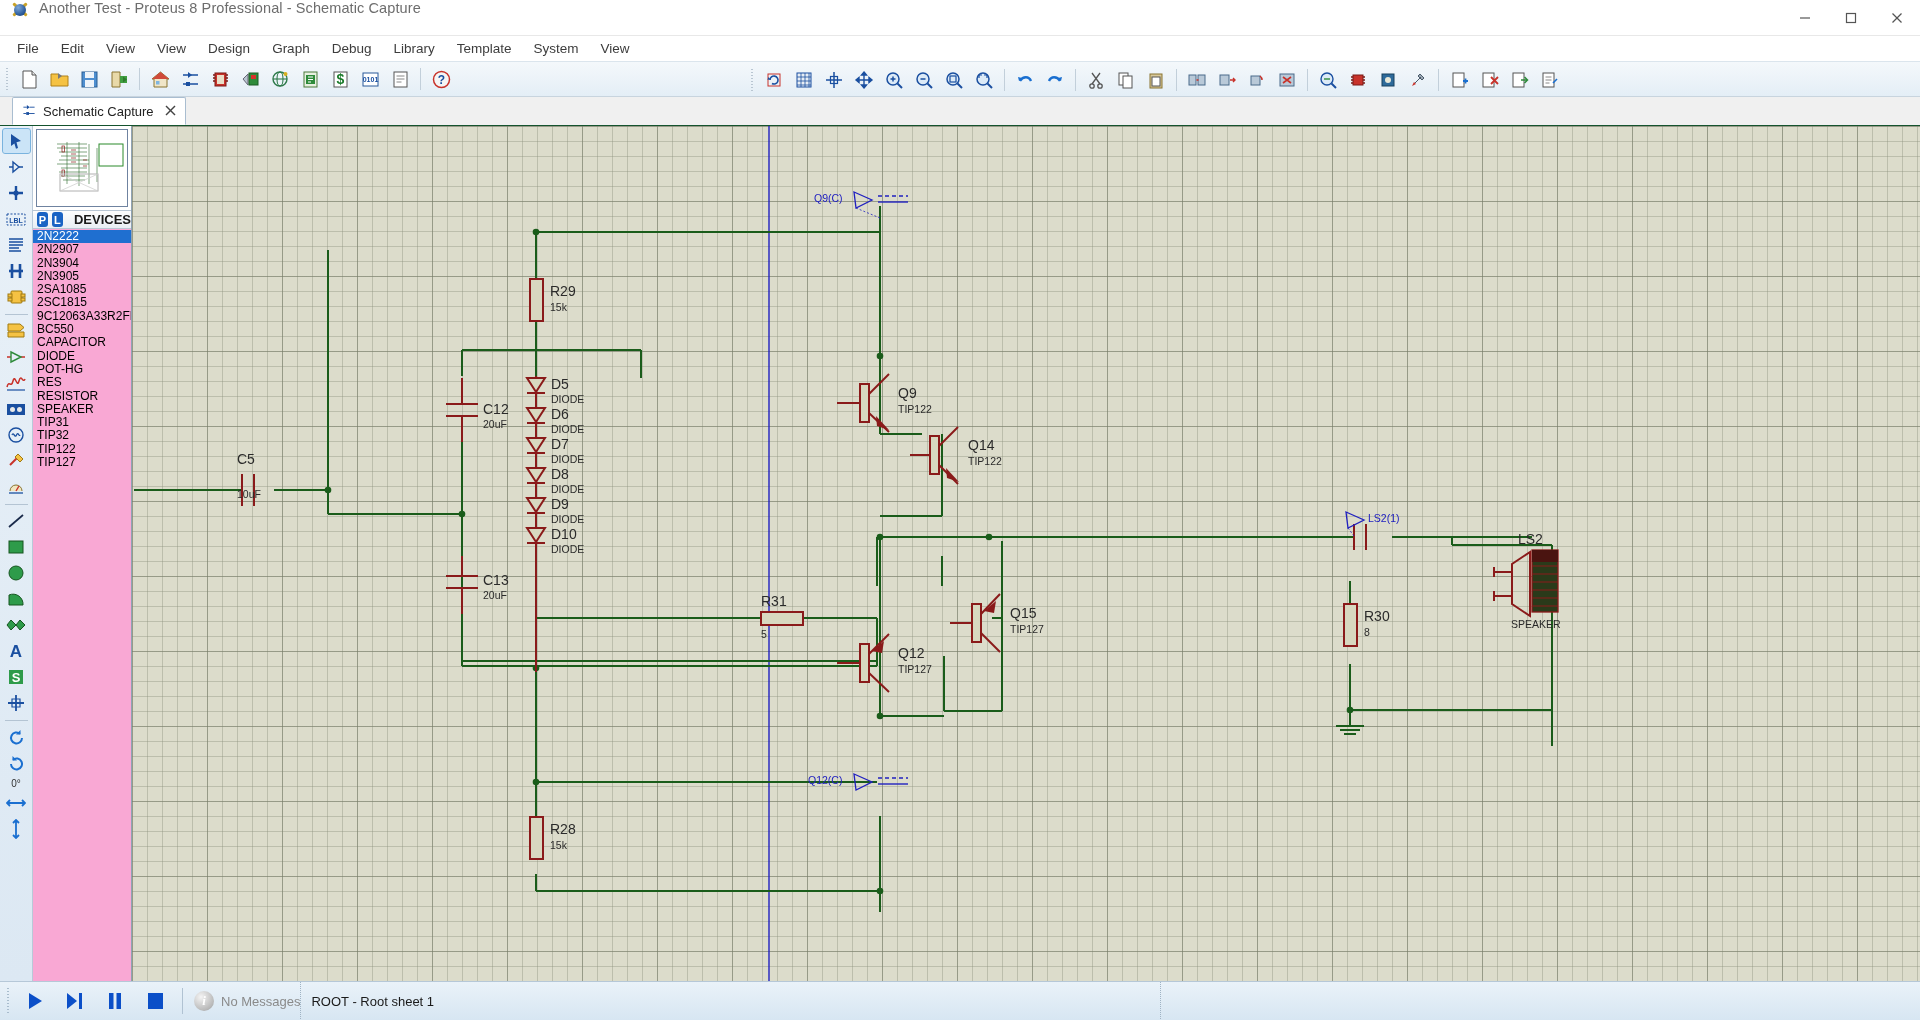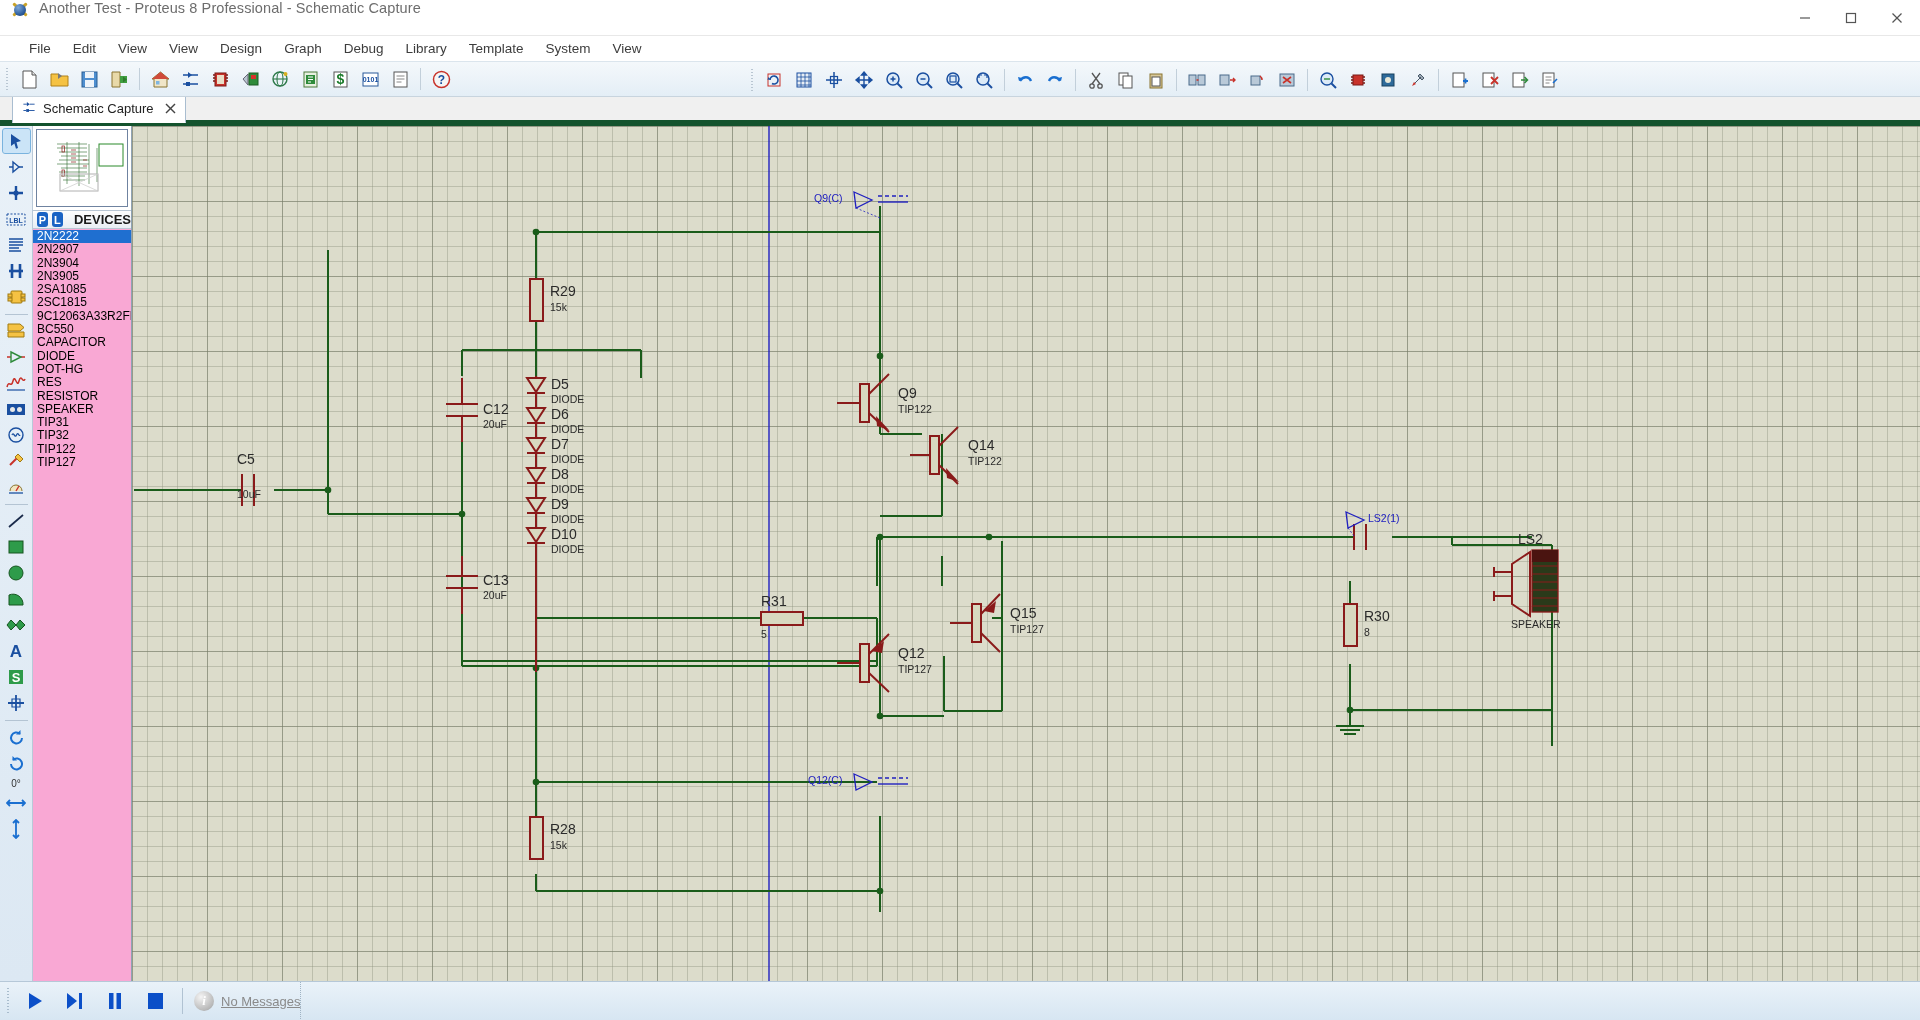--- a/index.html
+++ b/index.html
@@ -41,21 +41,21 @@
     width: 46px; height: 36px; display: flex; align-items: center; justify-content: center;
     color: #555; font-size: 15px;
   }
   .win-btn svg { display:block; }
 
   
   .menubar {
     height: 25px; width: 100%;
     background: #ffffff;
     display: flex; align-items: center;
-    padding-left: 18px;
+    padding-left: 6px;
   }
   .menu-item {
     font-size: 13.5px; color: #3d3d3d;
     padding: 3px 11px; cursor: default;
   }
 
   
   .toolbar {
     height: 36px; width: 100%;
     background: linear-gradient(to bottom, #f4f8fb 0%, #e4eef6 100%);
@@ -75,22 +75,22 @@
     display: flex; align-items: center; justify-content: center;
     flex: 0 0 auto; border-radius: 2px;
   }
   .tsep { width: 1px; height: 22px; background: #c2cfda; margin: 0 5px; flex: 0 0 auto; }
   .tb-right { position: absolute; left: 745px; top: 0; height: 36px; display: flex; align-items: center; }
 
   
   .tabstrip {
     height: 29px; width: 100%;
     background: #f0f0f0;
-    border-bottom: 6px solid #14532d;
-    display: flex; align-items: center;
+    border-bottom: 1px solid #14532d;
+    display: flex; align-items: flex-end;
     padding-left: 12px;
   }
   .tab {
     height: 28px; padding: 0 9px 0 9px;
     background: #ffffff;
     border: 1px solid #a9bdd0; border-bottom: 1px solid #ffffff;
     display: flex; align-items: center; gap: 7px;
     font-size: 13px; color: #222;
     border-radius: 2px 2px 0 0;
   }
@@ -193,21 +193,21 @@
   }
   .ssep { width: 1px; height: 26px; background: #b0c2d2; margin: 0 7px; flex: 0 0 auto; }
   .msg-area { display: flex; align-items: center; gap: 7px; padding-left: 4px; }
   .msg-icon {
     width: 20px; height: 20px; border-radius: 50%;
     background: radial-gradient(circle at 35% 30%, #f4f4f4 0%, #b9b9b9 70%, #8d8d8d 100%);
     color: #fff; font-size: 13px; font-style: italic; font-weight: bold;
     display: flex; align-items: center; justify-content: center;
     font-family: "Liberation Serif", serif;
   }
-  .msg-text { font-size: 13px; color: #8a8a8a; text-decoration: underline; }
+  .msg-text { font-size: 13px; color: #8a8a8a; }
   .sheet-field {
     height: 39px; flex: 0 0 auto; width: 860px;
     border-left: 1px dotted #9fb3c4;
     display: flex; align-items: center; padding-left: 10px;
     font-size: 13px; color: #1a1a1a;
   }
   .status-tail { flex: 1; height: 39px; border-left: 1px dotted #9fb3c4; }
 
   
   text { font-family: "Liberation Sans", sans-serif; }
@@ -1077,14 +1077,17 @@
   <div class="anim-btn">
     <svg width="22" height="22" viewBox="0 0 22 22">
         <rect x="4" y="3" width="15" height="16" fill="#0b4fc8"></rect>
       </svg>
   </div>
   <div class="ssep"></div>
   <div class="msg-area">
     <div class="msg-icon">i</div>
     <div class="msg-text">No Messages</div>
   </div>
+  <div class="sheet-field">
+    <span>ROOT - Root sheet 1</span>
+  </div>
   <div class="status-tail"></div>
 </div>
 
 </body></html>

